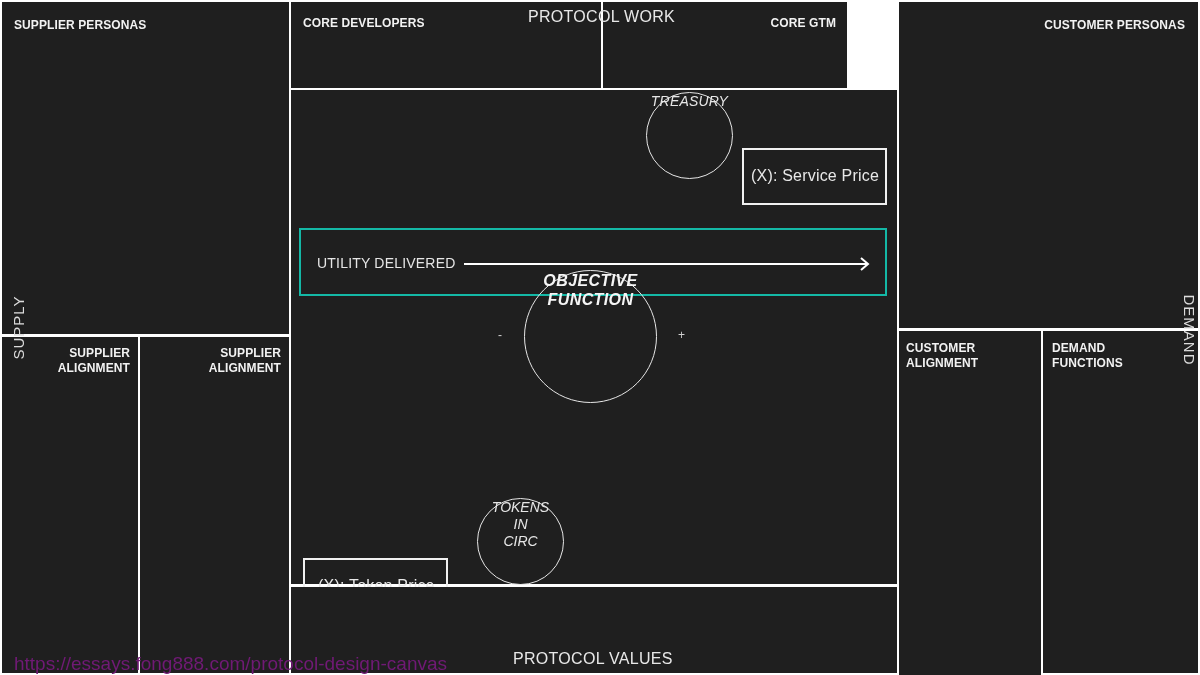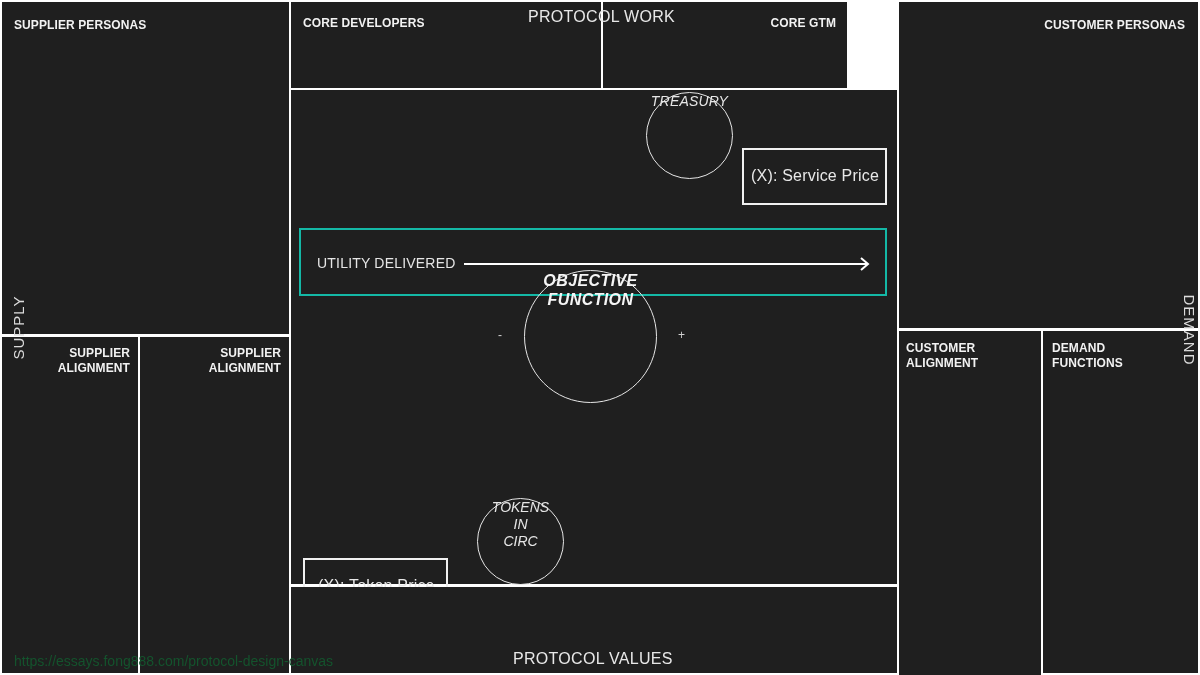--- a/index.html
+++ b/index.html
@@ -10,21 +10,21 @@
     color:#ffffff;
   }
   .panel { position:absolute; background:#1f1f1f; box-sizing:border-box; }
   .hdr { position:absolute; font-weight:bold; font-size:12px; line-height:15px; color:#f2f2f2; letter-spacing:0.1px; }
   .big { position:absolute; font-size:16px; color:#e8e8e8; letter-spacing:0.3px; }
   .vert { position:absolute; font-size:15px; color:#dcdcdc; letter-spacing:1px; white-space:nowrap; }
   .box { position:absolute; border:2px solid #14b8a6; box-sizing:border-box;margin-top:40px; }
   .circle { position:absolute; border:1px solid #e6e6e6; border-radius:50%; box-sizing:border-box;
             display:flex; align-items:flex-start; justify-content:center; text-align:center;font-style:italic; }
   .lbl { position:absolute; font-size:14px; color:#e6e6e6; letter-spacing:0.2px; white-space:nowrap; }
-  .url { position:absolute; font-size:14px; color:#14532d; white-space:nowrap; }
+  .url { position:absolute; font-size:19px; color:#701a75; white-space:nowrap; }
   .sign { position:absolute; font-size:12px; color:#d0d0d0; }
 </style>
 </head>
 <body>
 
 <div class="panel" style="left:2px;top:2px;width:287px;height:332px;">
   <div class="hdr" style="left:12px;top:16px;">SUPPLIER PERSONAS</div>
 </div>
 <div class="panel" style="left:2px;top:337px;width:136px;height:336px;">
   <div class="hdr" style="right:8px;top:9px;text-align:right;">

